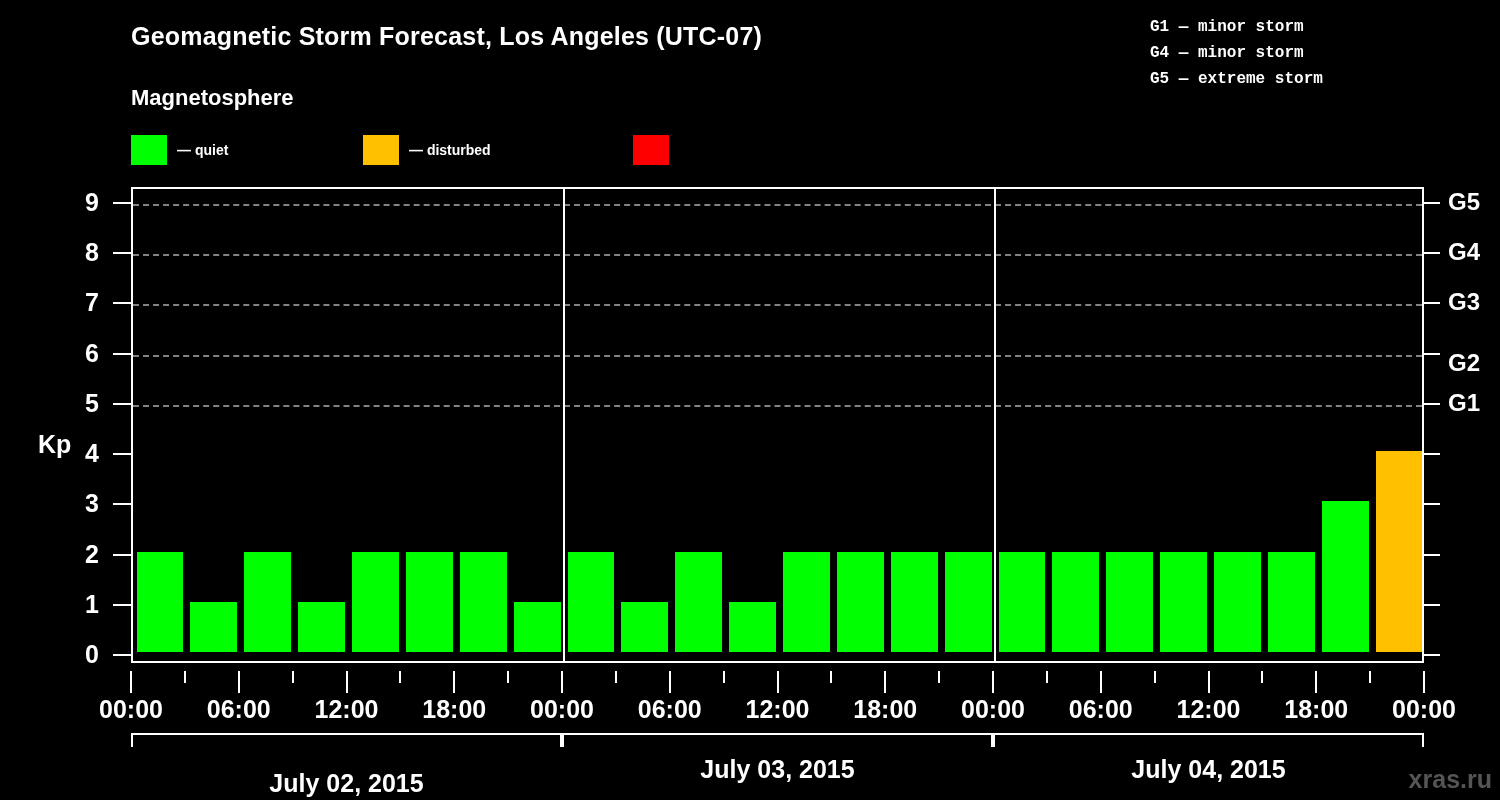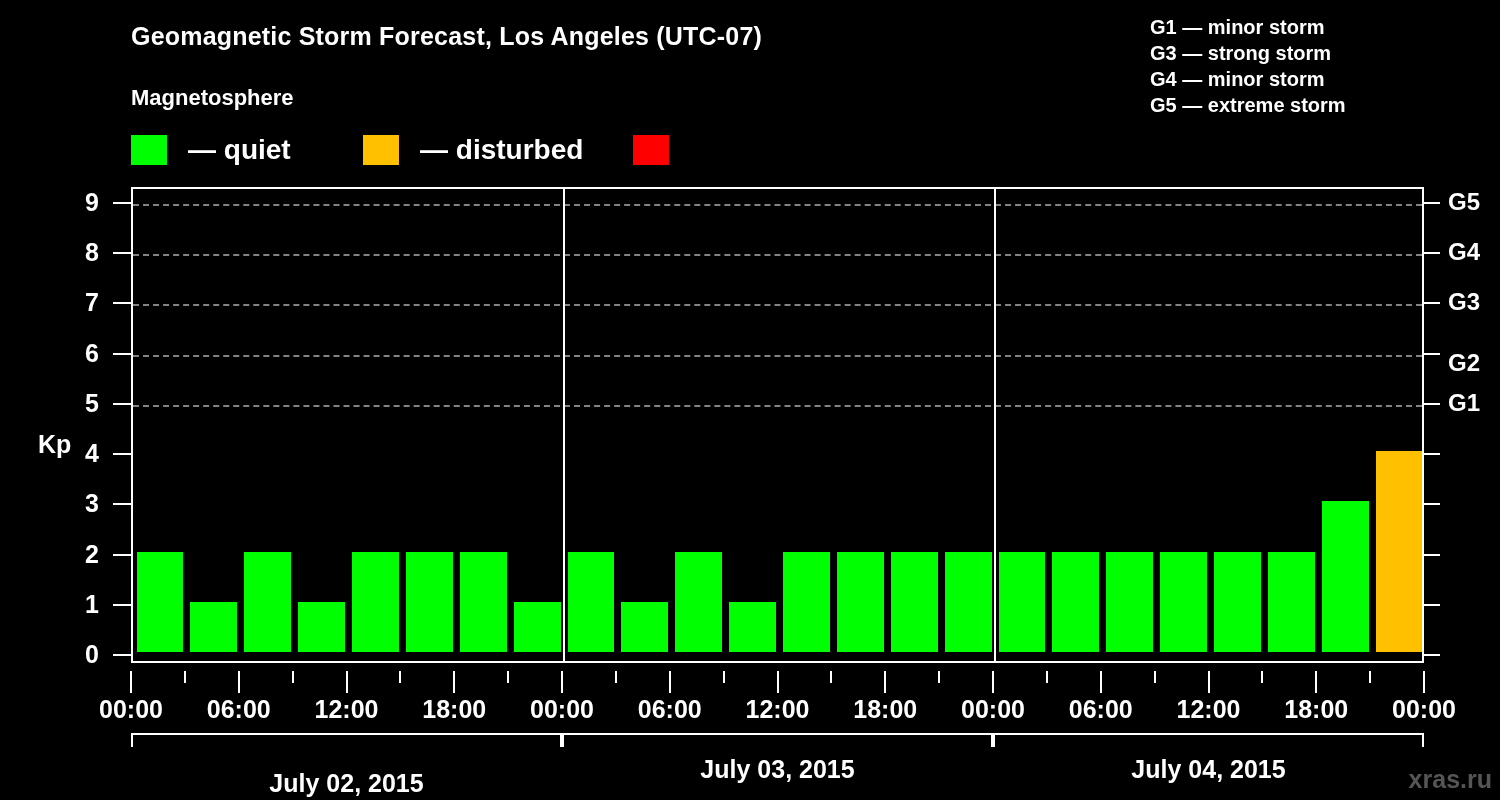--- a/index.html
+++ b/index.html
@@ -19,25 +19,25 @@
   }
   #magnetosphere-label{
     left:131px;top:85px;
     font-size:22px;font-weight:bold;white-space:nowrap;
   }
 
   
   #color-legend{left:131px;top:134px;height:32px;}
   .legend-entry{position:absolute;top:0;display:flex;align-items:center;height:32px;white-space:nowrap;}
   .legend-swatch{width:36px;height:30px;display:inline-block;}
-  .legend-text{font-size:28px;font-weight:bold;margin-left:21px;}
+  .legend-text{font-size:14px;font-weight:bold;margin-left:10px;}
 
   
   #g-legend{right:10px;top:14px;width:340px;}
-  .g-row{font-size:20px;font-weight:bold;line-height:26px;white-space:nowrap;}
+  .g-row{font-size:16px;font-weight:bold;line-height:26px;white-space:nowrap;font-family:Liberation Mono, monospace;}
 
   
   #plot-frame{
     left:131px;top:187px;width:1293px;height:476px;
     border:2px solid #ffffff;box-sizing:border-box;
   }
   #plot-inner{position:absolute;left:0;top:0;right:0;bottom:0;overflow:hidden;}
 
   .gridline{position:absolute;left:0;width:100%;height:0;
     border-top:2px dashed #9a9a9a;opacity:.85;}
@@ -85,21 +85,20 @@
       <span class="legend-swatch" style="background: rgb(255, 192, 0);"></span>
       <span class="legend-text">— disturbed</span>
     </div>
     <div class="legend-entry" style="left: 502px;">
       <span class="legend-swatch" style="background: rgb(255, 0, 0);"></span>
     </div>
   </div>
 
 <div class="abs" id="g-legend">
     <div class="g-row">G1 — minor storm</div>
-    <div class="g-row">G3 — strong storm</div>
     <div class="g-row">G4 — minor storm</div>
     <div class="g-row">G5 — extreme storm</div>
   </div>
 
 <div class="abs" id="ylabel-kp">Kp</div>
 <div class="abs" id="y-axis" style="left:0;top:0;width:131px;height:800px;">
     <div class="ytick-label" style="top: 654px; right: 32px;">0</div>
     <div class="ytick-mark" style="top: 654px; left: 113px; width: 18px;"></div>
     <div class="ytick-label" style="top: 603.778px; right: 32px;">1</div>
     <div class="ytick-mark" style="top: 603.778px; left: 113px; width: 18px;"></div>

